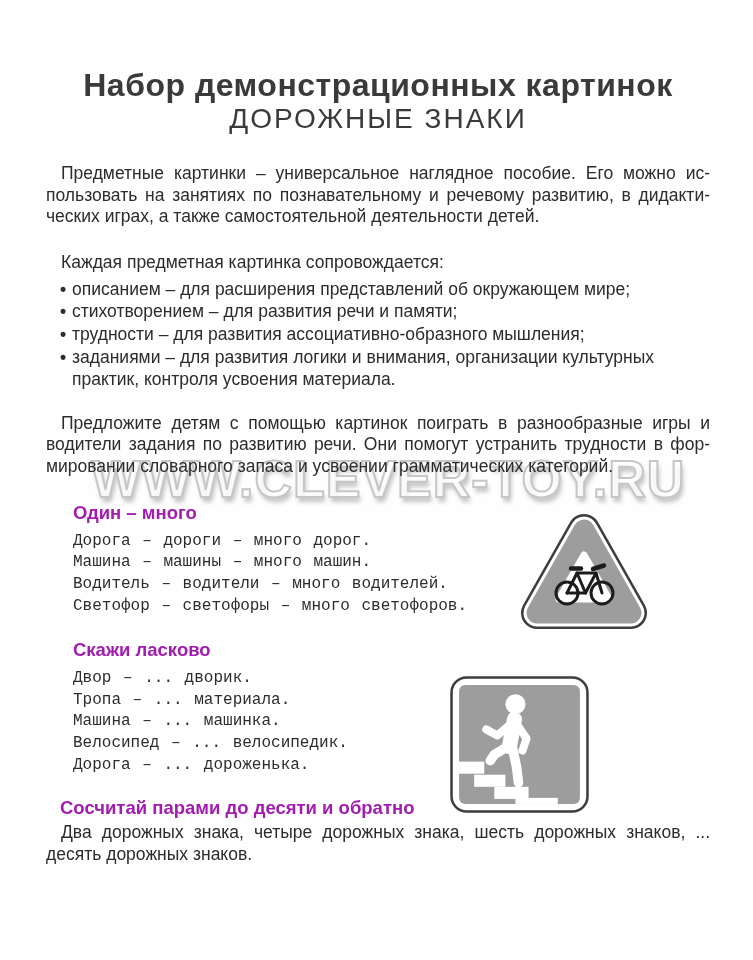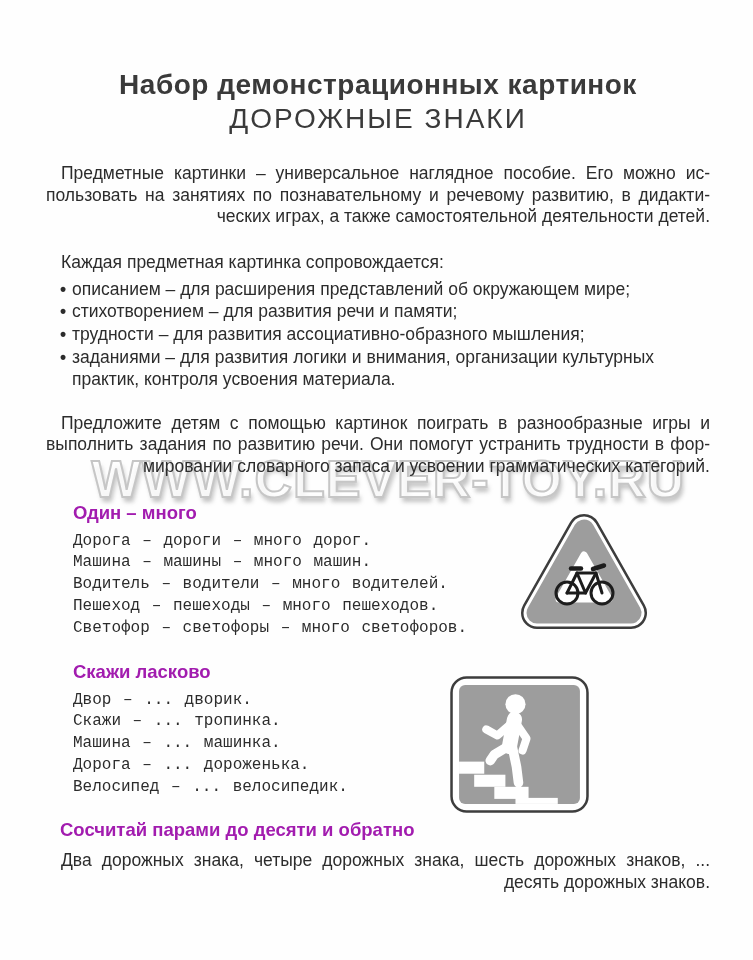--- a/index.html
+++ b/index.html
@@ -6,41 +6,41 @@
   .page{
     position:relative;
     width:753px;height:960px;
     background:#fefefe;
     font-family:"Liberation Sans", sans-serif;
     color:#2c2c2c;
     overflow:hidden;
   }
   .content{position:relative;z-index:2;padding:0 43px 0 46px;}
   .title{margin-top:68px;text-align:center;color:#3a3a3a;position:relative;z-index:2;}
-  .title-line1{font-size:28px;line-height:34px;font-weight:bold;letter-spacing:0.5px;}
+  .title-line1{font-size:32px;line-height:34px;font-weight:bold;letter-spacing:0.5px;}
   .title-line2{font-size:28px;line-height:33px;font-weight:normal;letter-spacing:2px;}
   .para{font-size:17.5px;line-height:21.6px;}
   .para1{margin-top:28px;}
   .jline{text-align:justify;text-align-last:justify;}
-  .nline{text-align:right;}
+  .nline{text-align:left;}
   .indent{text-indent:15px;}
   .list-intro{margin-top:23px;font-size:17.5px;line-height:22px;text-indent:15px;}
   ul.bullets{list-style:none;margin:5px 0 0 0;padding:0;font-size:17.5px;line-height:22.6px;}
   ul.bullets li{position:relative;padding-left:26px;}
   ul.bullets .marker{position:absolute;left:14px;top:0;font-weight:bold;}
   .bterm{font-weight:normal;}
   .para2{margin-top:22px;}
   .section{margin-left:27px;}
   .sec-heading{font-weight:bold;font-size:18.5px;line-height:22px;color:#a21caf;}
   .sec-lines{margin-top:7px;font-size:16px;line-height:21.8px;word-spacing:2px;font-family:Liberation Mono, monospace;}
   .sec1{margin-top:24px;}
   .sec2{margin-top:21px;}
   .sec3{margin-top:20px;margin-left:0;}
   .sec3 .sec-heading{margin-left:14px;}
-  .sec3-para{margin-top:8px;font-size:17.5px;line-height:22px;}
+  .sec3-para{margin-top:2px;font-size:17.5px;line-height:22px;}
   .watermark{
     position:absolute;z-index:1;top:449px;left:12px;width:100%;
     text-align:center;
     font-size:52px;font-weight:bold;letter-spacing:1px;
     color:rgba(255,255,255,0.85);
     -webkit-text-stroke:2px #c6c6c6;
     text-shadow:2px 5px 4px rgba(110,110,110,0.40);
     white-space:nowrap;
   }
   .sign{position:absolute;z-index:2;}
@@ -74,43 +74,42 @@
       <li><span class="marker">•</span><span class="bterm">стихотворением</span><span> – для развития речи и памяти;</span></li>
       <li><span class="marker">•</span><span class="bterm">трудности</span><span> – для развития ассоциативно-образного мышления;</span></li>
       <li>
         <span class="marker">•</span><span class="bterm">заданиями</span><span> – для развития логики и внимания, организации культурных</span>
         <div>практик, контроля усвоения материала.</div>
       </li>
     </ul>
 
     <div class="para para2">
       <div class="jline indent">Предложите детям с помощью картинок поиграть в разнообразные игры и</div>
-      <div class="jline">выполнить задания по развитию речи. Они помогут устранить трудности в фор-</div>
+      <div class="jline">водители задания по развитию речи. Они помогут устранить трудности в фор-</div>
       <div class="nline">мировании словарного запаса и усвоении грамматических категорий.</div>
     </div>
 
     <div class="section sec1">
       <div class="sec-heading">Один – много</div>
       <div class="sec-lines">
         <div>Дорога – дороги – много дорог.</div>
         <div>Машина – машины – много машин.</div>
         <div>Водитель – водители – много водителей.</div>
-        <div>Пешеход – пешеходы – много пешеходов.</div>
         <div>Светофор – светофоры – много светофоров.</div>
       </div>
     </div>
 
     <div class="section sec2">
       <div class="sec-heading">Скажи ласково</div>
       <div class="sec-lines">
         <div>Двор – ... дворик.</div>
-        <div>Скажи – ... тропинка.</div>
+        <div>Тропа – ... материала.</div>
         <div>Машина – ... машинка.</div>
+        <div>Велосипед – ... велосипедик.</div>
         <div>Дорога – ... дороженька.</div>
-        <div>Велосипед – ... велосипедик.</div>
       </div>
     </div>
 
     <div class="section sec3">
       <div class="sec-heading">Сосчитай парами до десяти и обратно</div>
       <div class="sec3-para">
         <div class="jline indent">Два дорожных знака, четыре дорожных знака, шесть дорожных знаков, ...</div>
         <div class="nline">десять дорожных знаков.</div>
       </div>
     </div>

